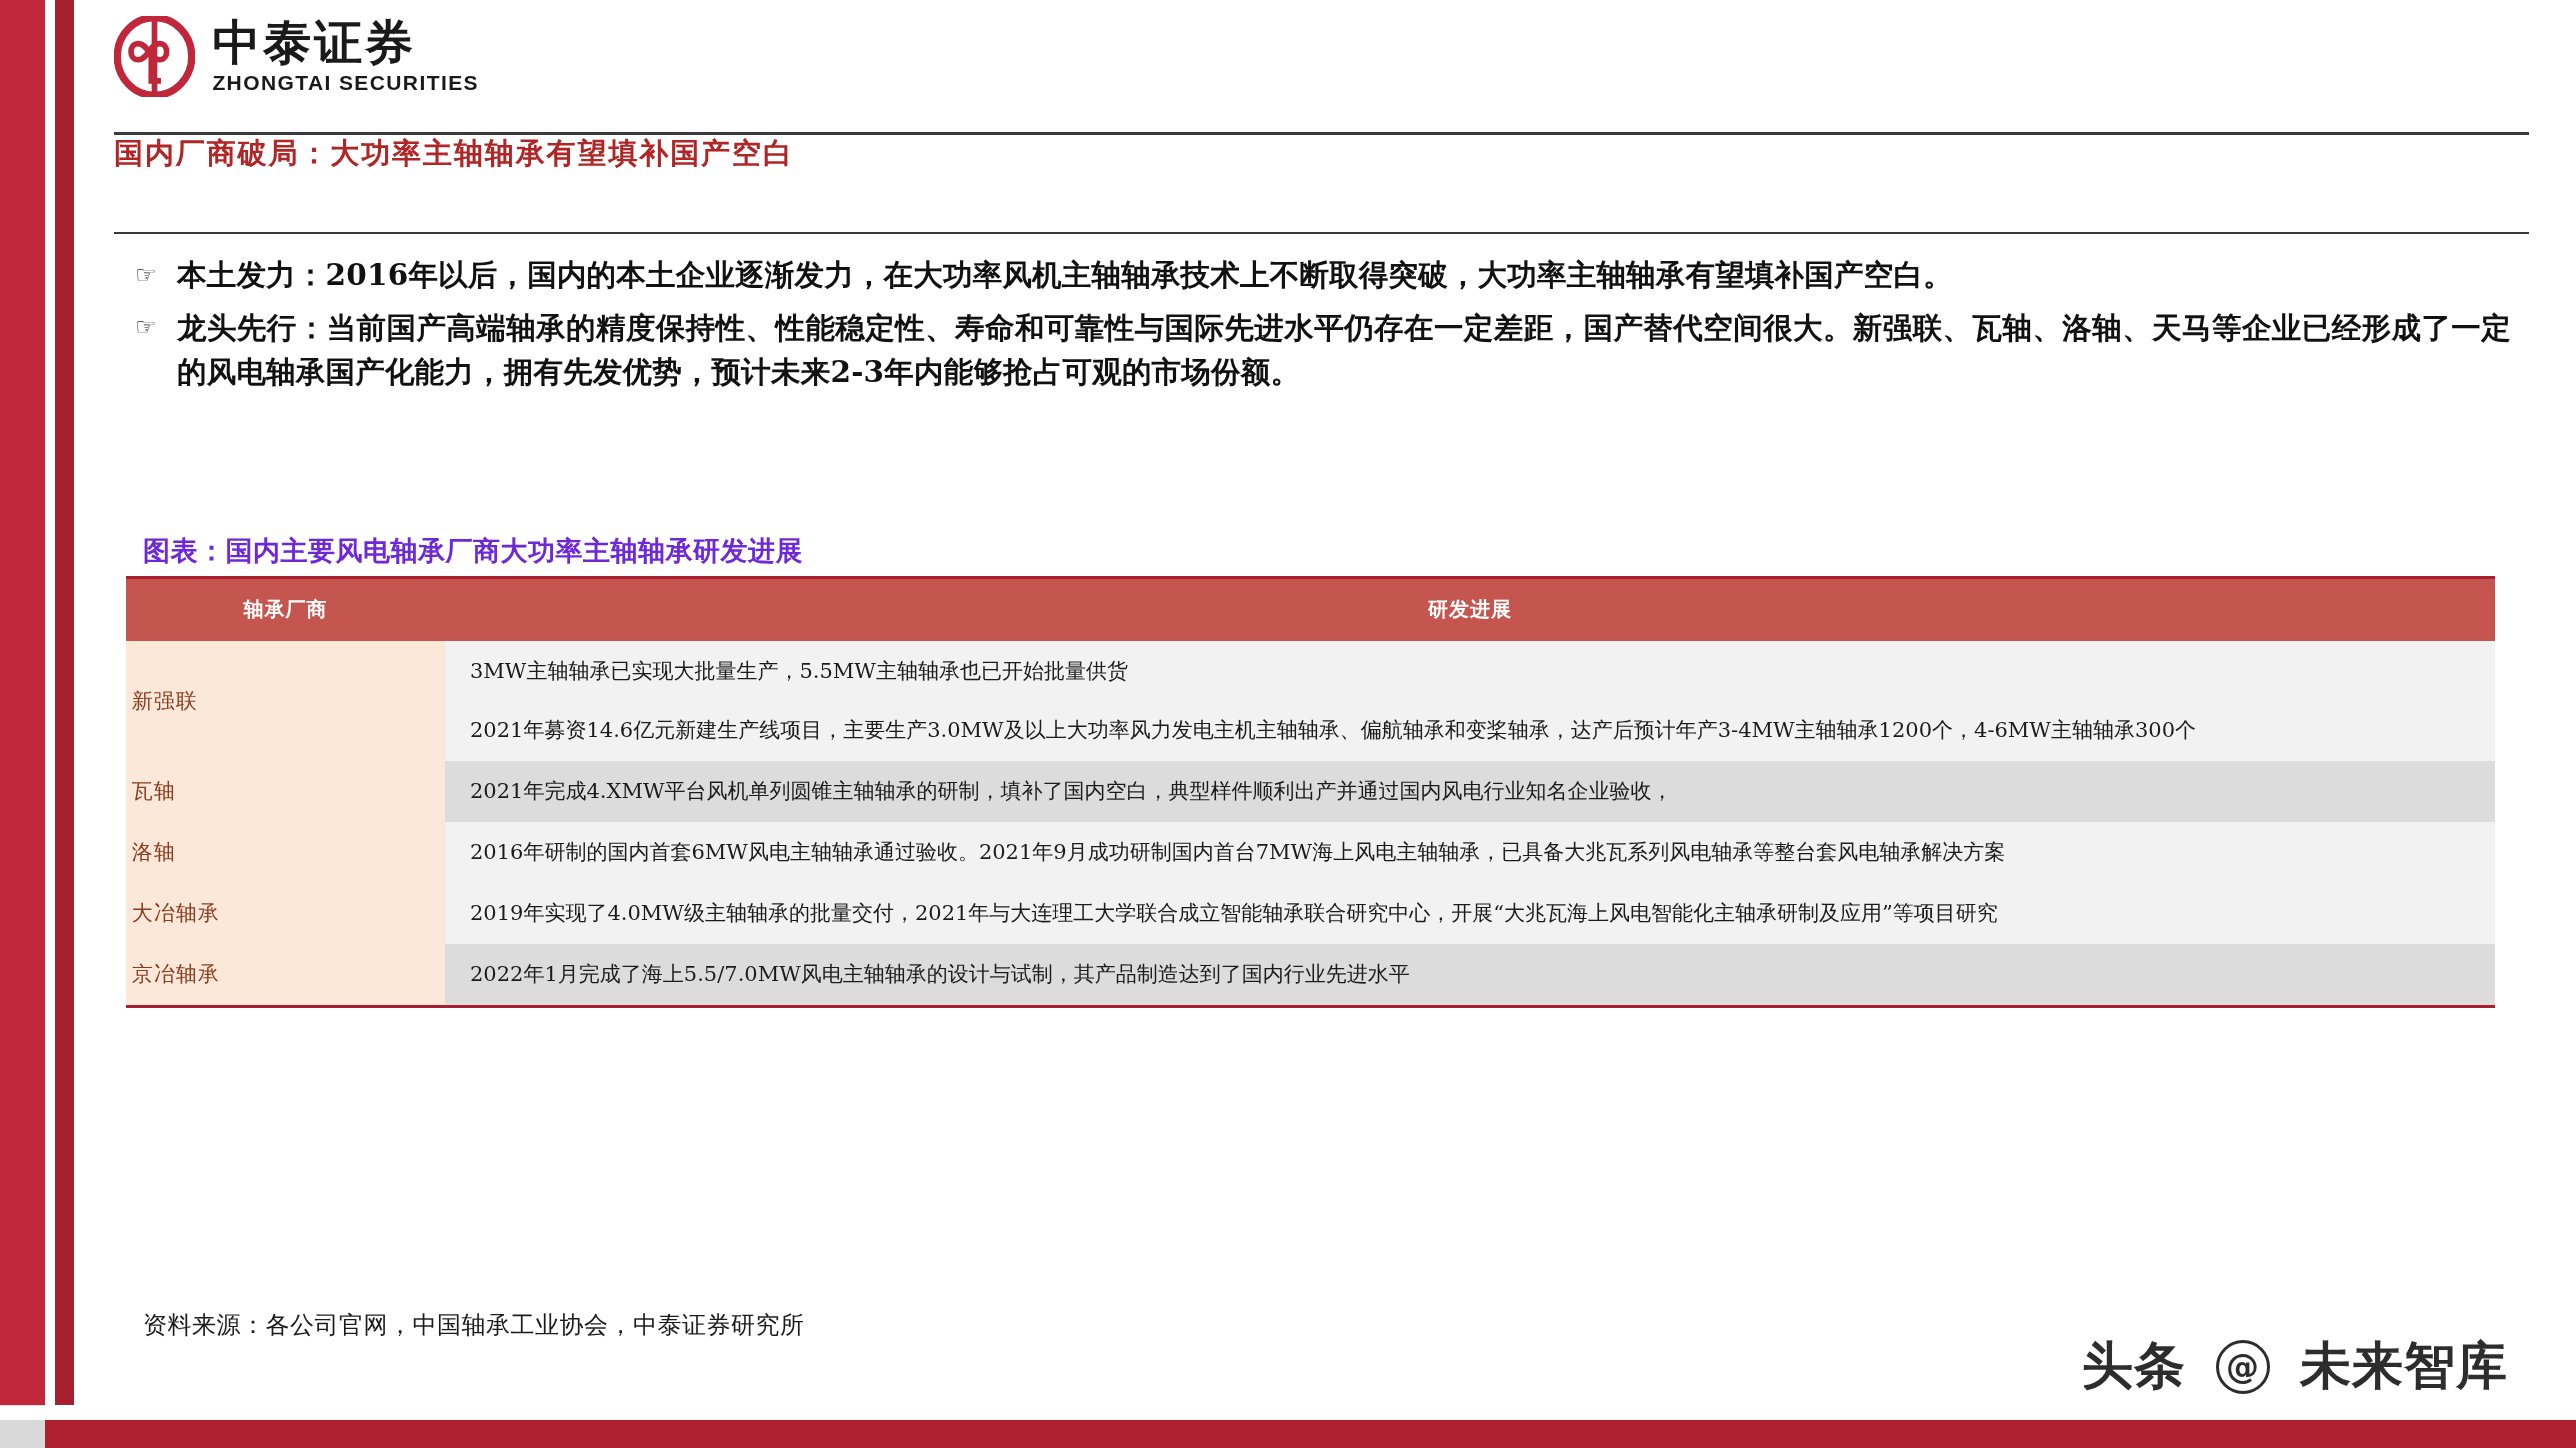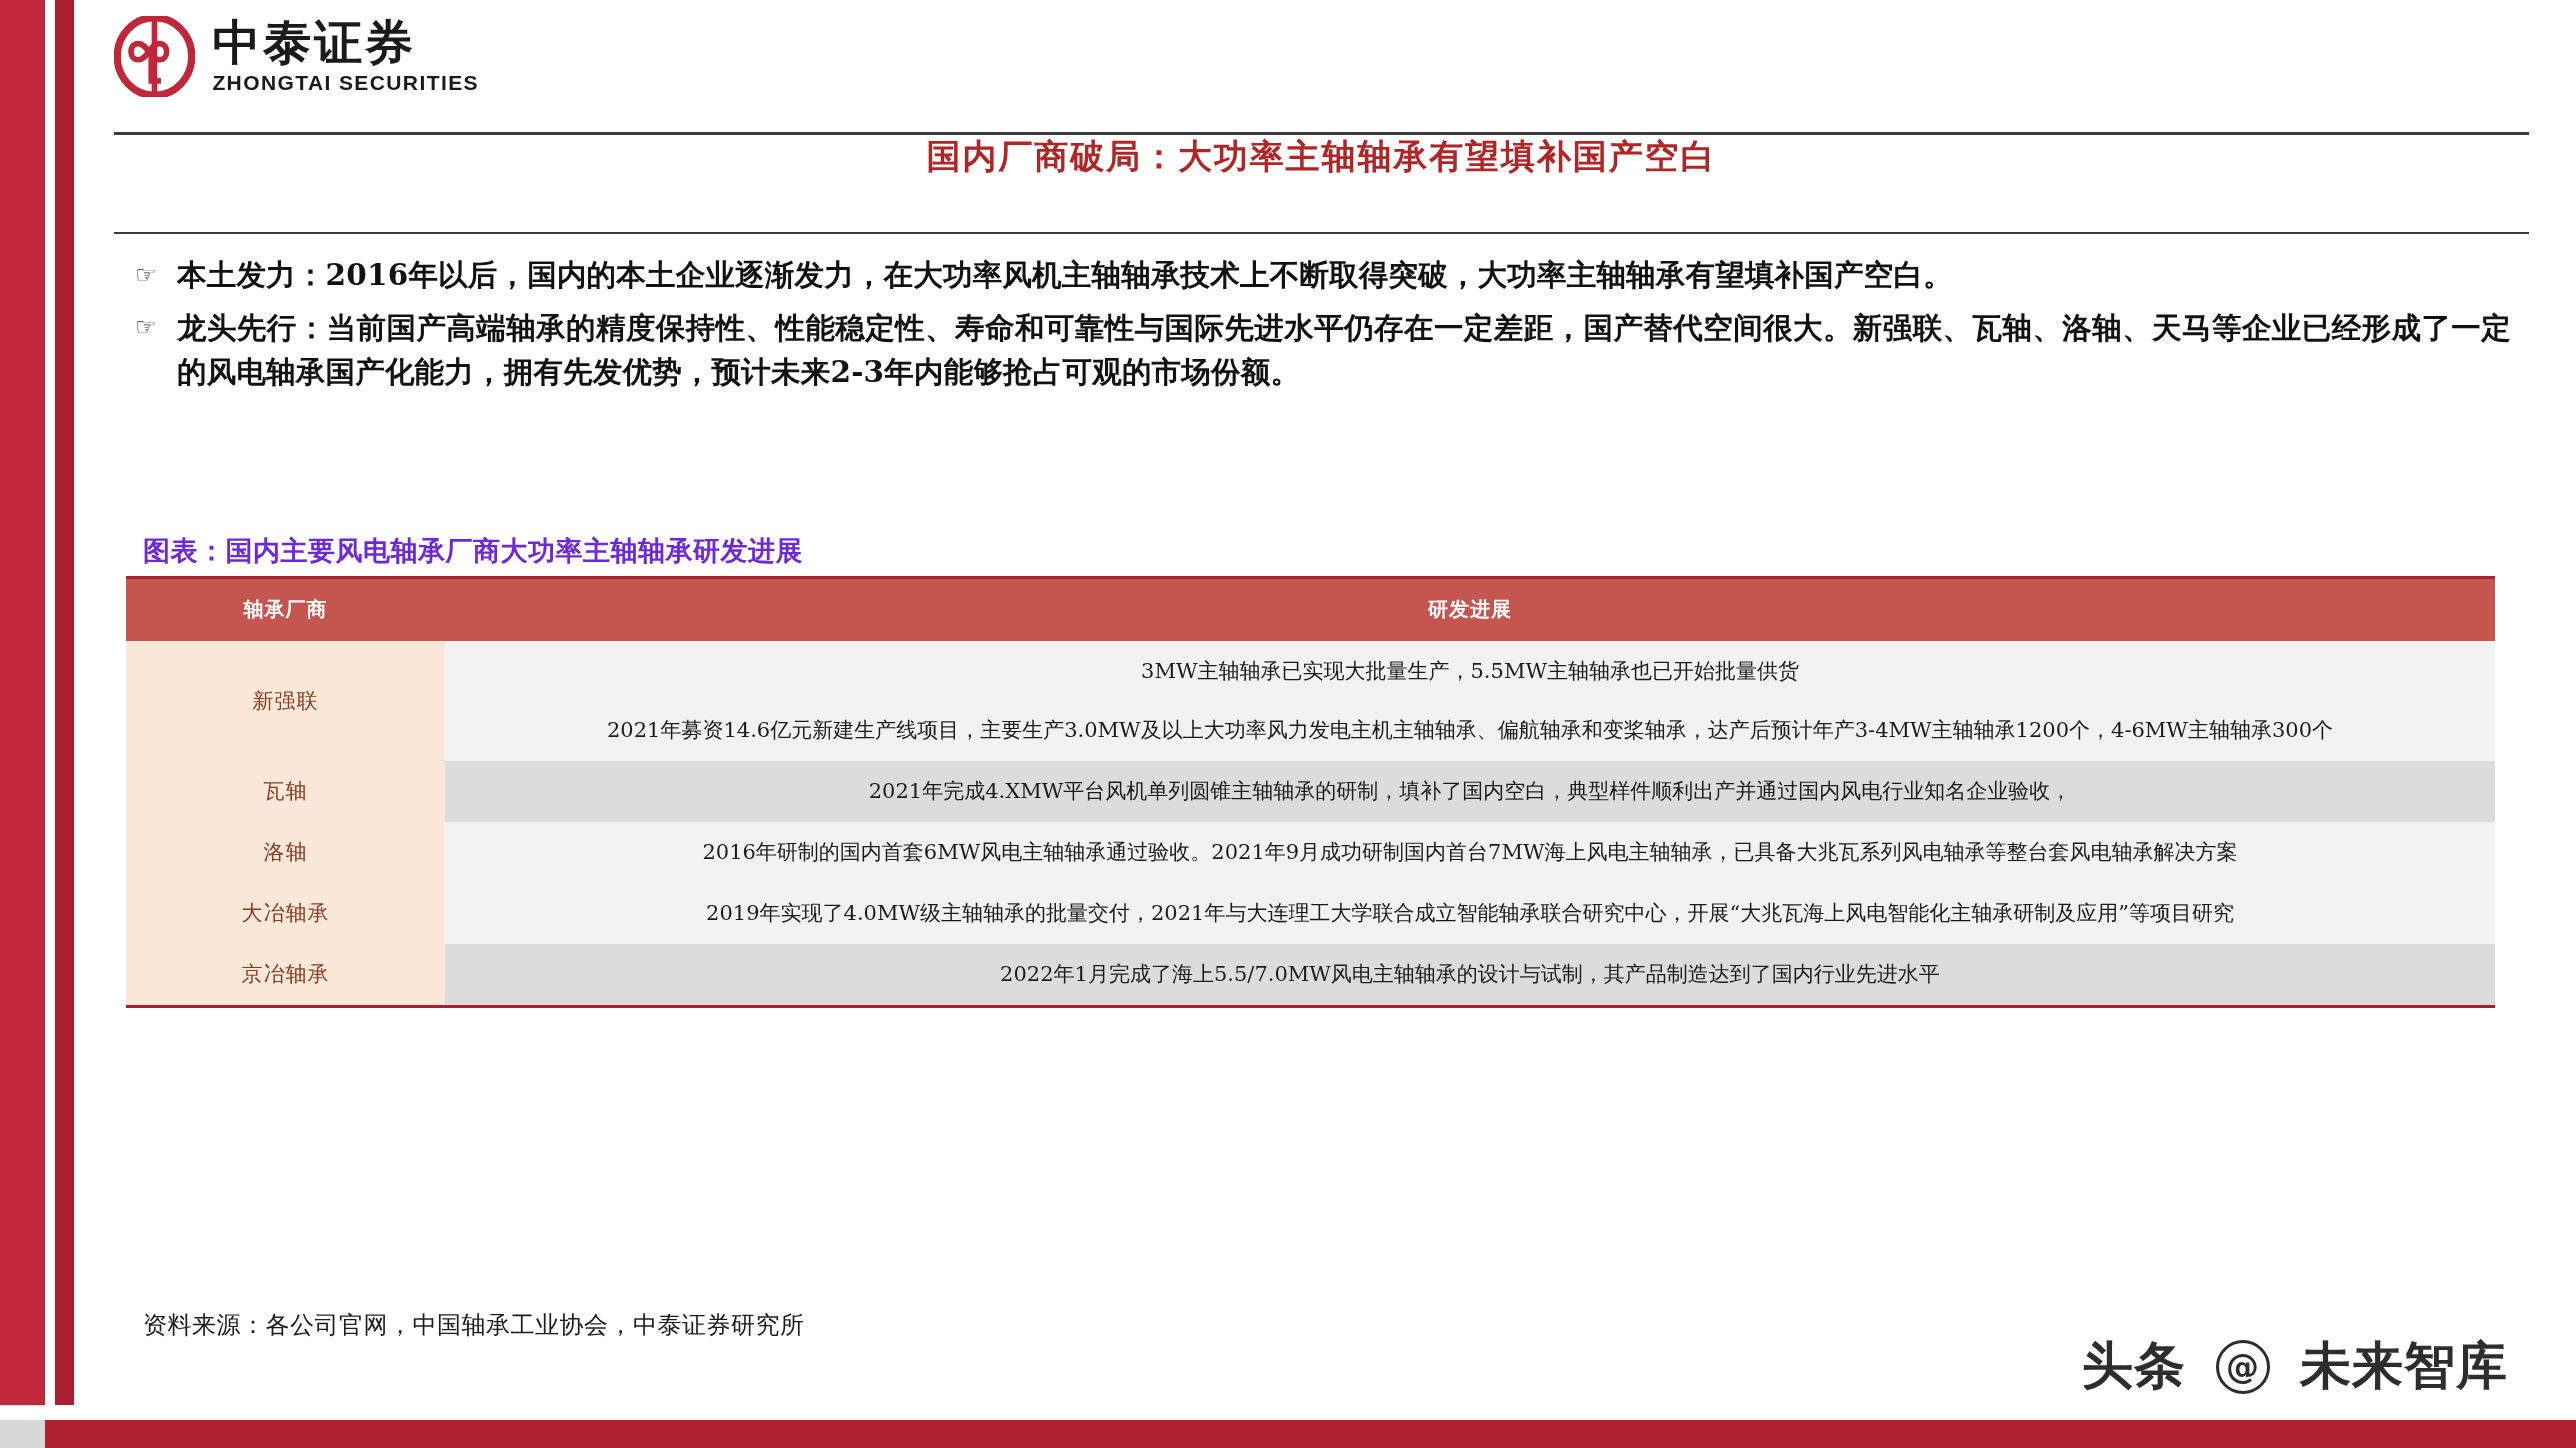--- a/index.html
+++ b/index.html
@@ -66,24 +66,23 @@
   .title-rule {
     position: absolute;
     left: 114px; top: 132px;
     width: 2415px; height: 2.9px;
     background: #3a3a3a;
   }
   .page-title {
     position: absolute;
     left: 114px; top: 135px;
     width: 2415px;
-    text-align: center;
-    font-family: "DejaVu Serif", "Liberation Serif", serif;
-    font-weight: 700;
-    font-size: 34px;
+    font-family: "DejaVu Serif", "Liberation Serif", serif;
+    font-weight: 700;
+    font-size: 29px;
     letter-spacing: 1.9px;
     color: #b02626;
     line-height: 1.25;
   }
   .title-rule-bottom {
     position: absolute;
     left: 114px; top: 232px;
     width: 2415px; height: 1.9px;
     background: #3a3a3a;
   }
@@ -150,21 +149,21 @@
     font-size: 20px;
     letter-spacing: 1px;
     padding: 17.4px 0;
     text-align: center;
     border: none;
   }
   .tbl td {
     font-family: "DejaVu Serif", "Liberation Serif", serif;
     font-size: 21px;
     color: #1b1b1b;
-    text-align: center;
+    text-align: left;
     vertical-align: middle;
     padding: 13.5px 25px;
     line-height: 1.62;
     border: none;
   }
   .tbl td.maker {
     background: #fbe8d8;
     color: #8a3c20;
     font-size: 21px;
     letter-spacing: 1px;

